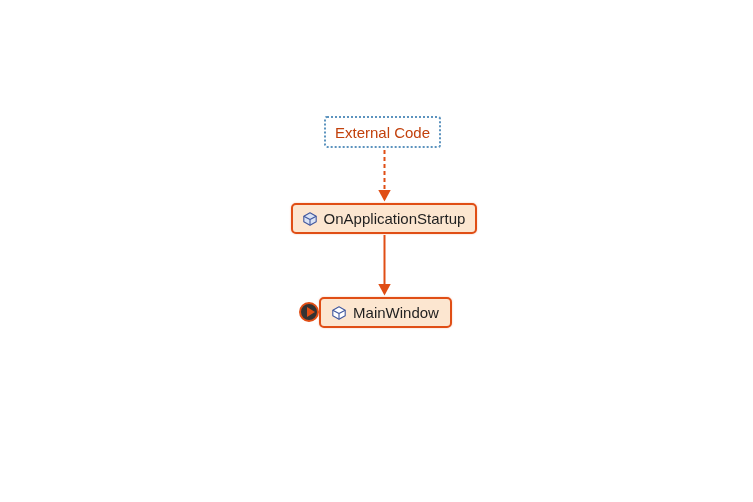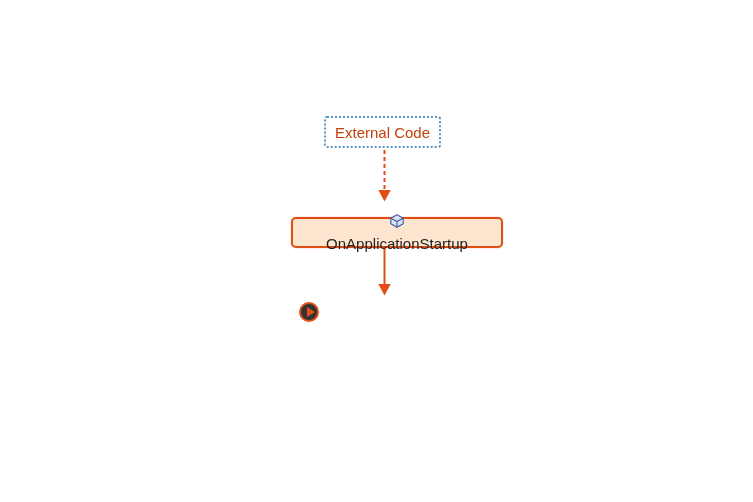--- a/index.html
+++ b/index.html
@@ -43,22 +43,22 @@
   .node-orange {
     border: 2px solid #E04E15;
     border-radius: 5px;
     background: #FCE6D0;
     color: #1F1F1F;
     font-size: 15px;
     gap: 7px;
     box-shadow: 0 0 2px rgba(224,78,21,0.35);
   }
   .node-startup {
-    left: 291px; top: 217px;
-    width: 212px; height: 31px; flex-direction: column;
+    left: 291px; top: 203px;
+    width: 186px; height: 31px;
   }
   .node-mainwindow {
     left: 319px; top: 297px;
     width: 133px; height: 31px;
   }
   .node-icon {
     display: inline-flex;
     width: 14px; height: 14px;
     flex: 0 0 auto;
   }
@@ -105,18 +105,27 @@
   <div class="node node-orange node-startup">
     <span class="node-icon">
       <svg viewBox="0 0 14 14" width="14" height="14" xmlns="http://www.w3.org/2000/svg">
         <polygon points="7,0.8 13.2,4.2 13.2,9.8 7,13.2 0.8,9.8 0.8,4.2" fill="#D9E2F4" stroke="#41589E" stroke-width="1.1" stroke-linejoin="round"></polygon>
         <path d="M0.8,4.2 L7,7.6 L13.2,4.2 M7,7.6 L7,13.2" fill="none" stroke="#41589E" stroke-width="1.1" stroke-linejoin="round"></path>
       </svg>
     </span>
     <span class="label">OnApplicationStartup</span>
   </div>
 
+  <div class="node node-orange node-mainwindow">
+    <span class="node-icon">
+      <svg viewBox="0 0 14 14" width="14" height="14" xmlns="http://www.w3.org/2000/svg">
+        <polygon points="7,0.8 13.2,4.2 13.2,9.8 7,13.2 0.8,9.8 0.8,4.2" fill="#ffffff" stroke="#41589E" stroke-width="1.1" stroke-linejoin="round"></polygon>
+        <path d="M0.8,4.2 L7,7.6 L13.2,4.2 M7,7.6 L7,13.2" fill="none" stroke="#41589E" stroke-width="1.1" stroke-linejoin="round"></path>
+      </svg>
+    </span>
+    <span class="label">MainWindow</span>
+  </div>
 
   <div class="badge">
     <span class="badge-arrow"></span>
   </div>
 
 </div>
 
 </body></html>

